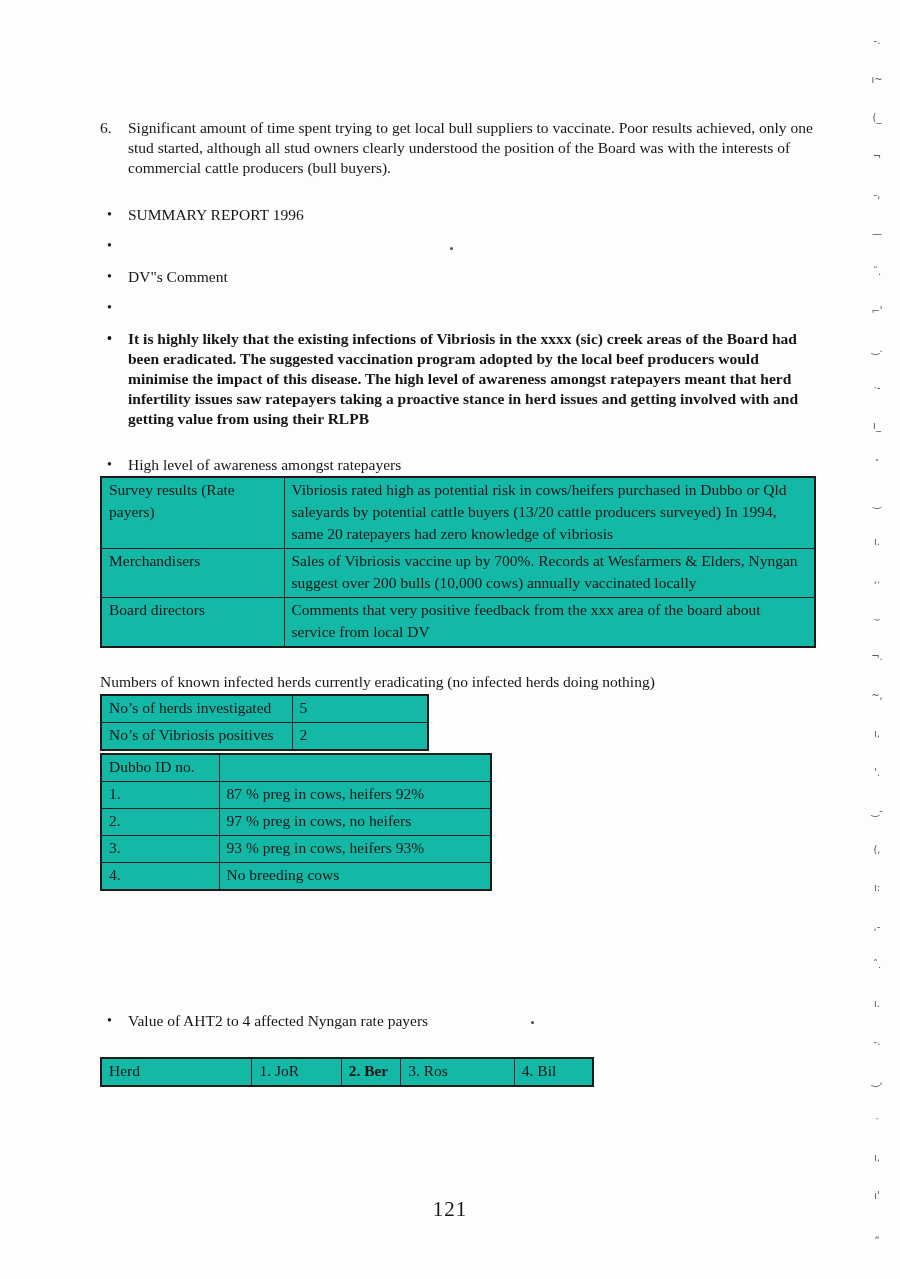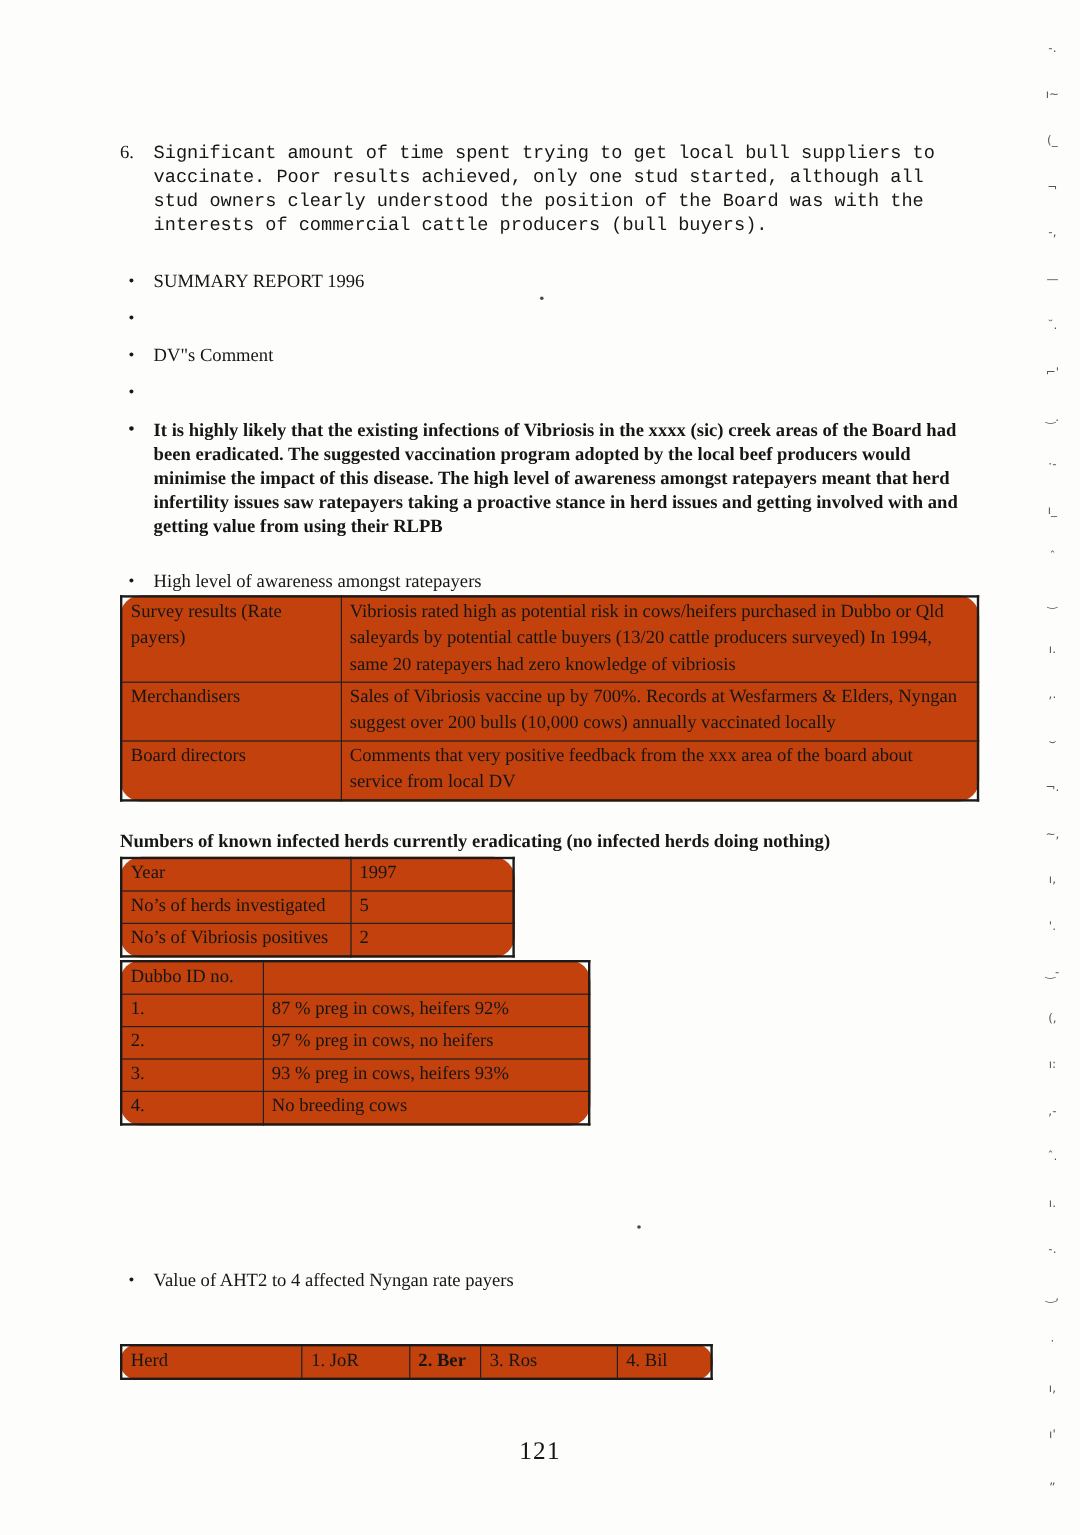--- a/index.html
+++ b/index.html
@@ -15,56 +15,55 @@
   .content {
     position:absolute;
     left:100px; top:118px;
     width:716px;
   }
   .body-text { font-size:15.5px; line-height:20px; }
 
   
   .numbered-item { display:flex; }
   .numbered-item .num { width:28px; flex:0 0 28px; }
-  .numbered-item .txt { flex:1;font-family:Liberation Mono, monospace; }
+  .numbered-item .txt { flex:1; }
 
   
   .bullet-row { display:flex; margin-top:11px; }
   .bullet-row .dot { width:28px; flex:0 0 28px; padding-left:7px; font-size:14px; }
   .bullet-row .txt { flex:1; }
   .bullet-row.first { margin-top:27px; }
   .bullet-row.gap-l { margin-top:26px; }
   .bold { font-weight:bold; }
 
   
   table.doc-table {
     border-collapse:collapse;
     font-size:15.5px; line-height:22px;
-    background:#c2410c;
-    border-radius:18px;
+    background:#14b8a6;
   }
   table.doc-table td {
     border:1.5px solid #222120;
     padding:1px 7px 3px 7px;
     vertical-align:top;
   }
   table.doc-table { border:2.5px solid #1c1b1a; }
 
   .survey-table { width:716px; margin-top:1px; }
   .survey-table td.c1 { width:183px; }
 
-  .table-heading { font-size:15.5px; line-height:20px; font-weight:bold; margin-top:24px; }
+  .table-heading { font-size:15.5px; line-height:20px; font-weight:normal; margin-top:24px; }
 
   .infected-table { width:329px; margin-top:2px; }
   .infected-table td.c1 { width:191px; }
 
   .fertility-table { width:392px; margin-top:2px; }
   .fertility-table td.c1 { width:118px; }
 
-  .herd-table { width:494px; margin-top:42px; }
+  .herd-table { width:494px; margin-top:26px; }
   .herd-table td.h1 { width:142px; }
   .herd-table td.h2 { width:84px; }
   .herd-table td.h3 { width:56px;font-weight:bold; }
   .herd-table td.h4 { width:107px; }
   .herd-table td.h5 { width:74px; }
 
   .spacer-tall { height:120px; }
 
   .page-number {
     position:absolute;
@@ -146,24 +145,20 @@
         <tr>
           <td class="c1">Board directors</td>
           <td>Comments that very positive feedback from the xxx area of the board about service from local DV</td>
         </tr>
       </tbody>
     </table>
 
     <div class="table-heading">Numbers of known infected herds currently eradicating (no infected herds doing nothing)</div>
     <table class="doc-table infected-table">
       <tbody>
-        <tr>
-          <td class="c1">Year</td>
-          <td>1997</td>
-        </tr>
         <tr>
           <td class="c1">No’s of herds investigated</td>
           <td>5</td>
         </tr>
         <tr>
           <td class="c1">No’s of Vibriosis positives</td>
           <td>2</td>
         </tr>
       </tbody>
     </table>

